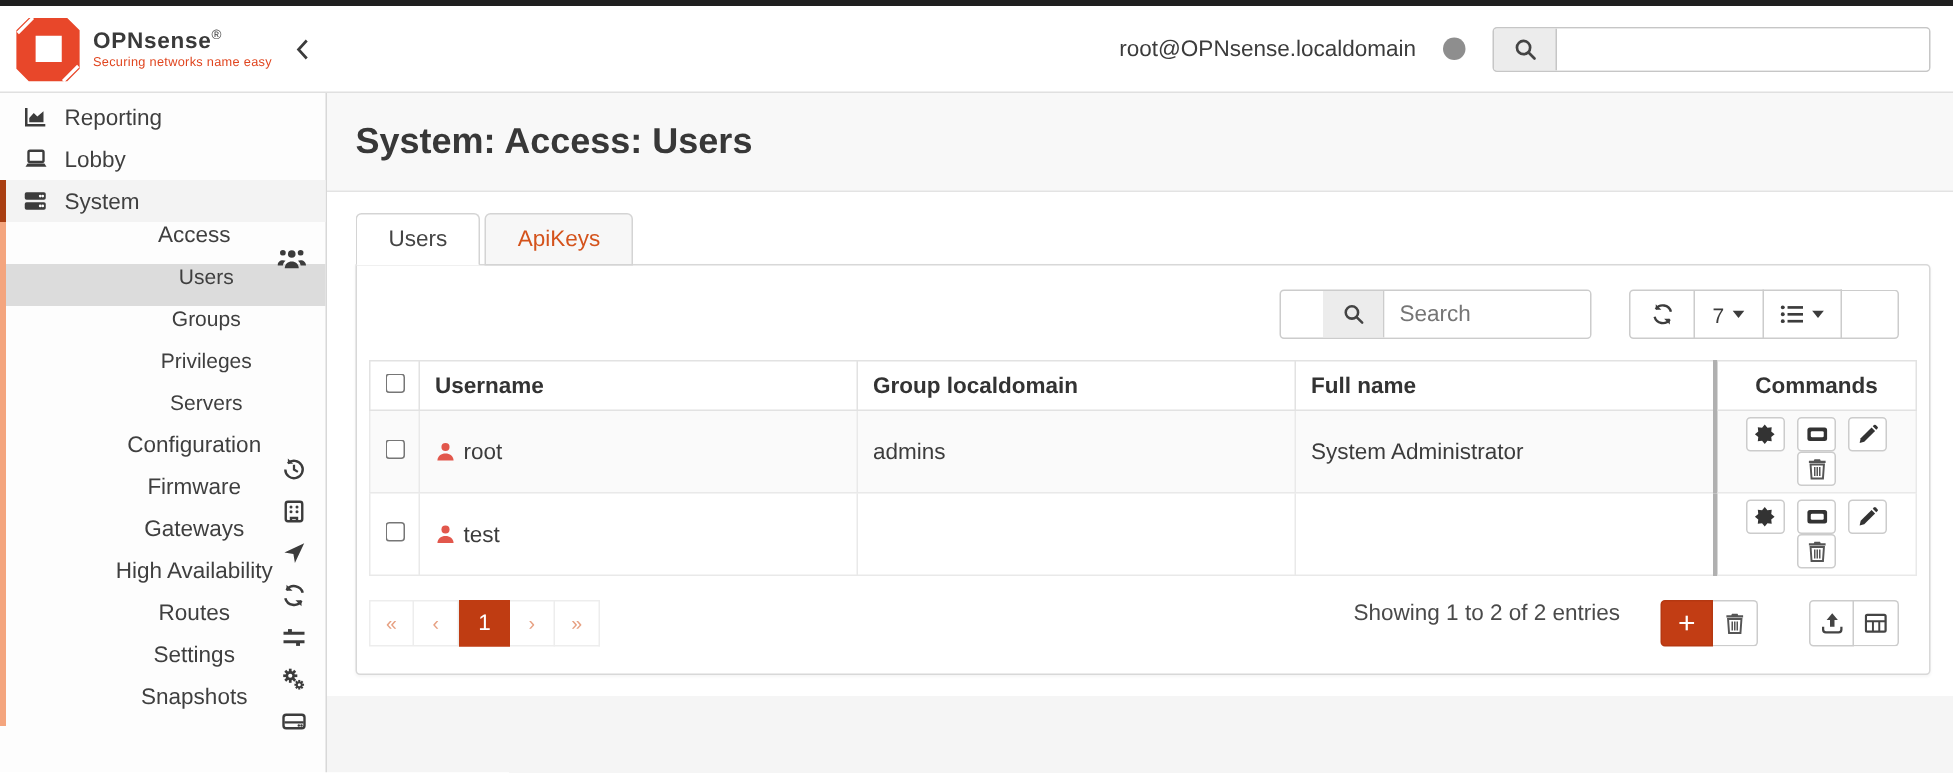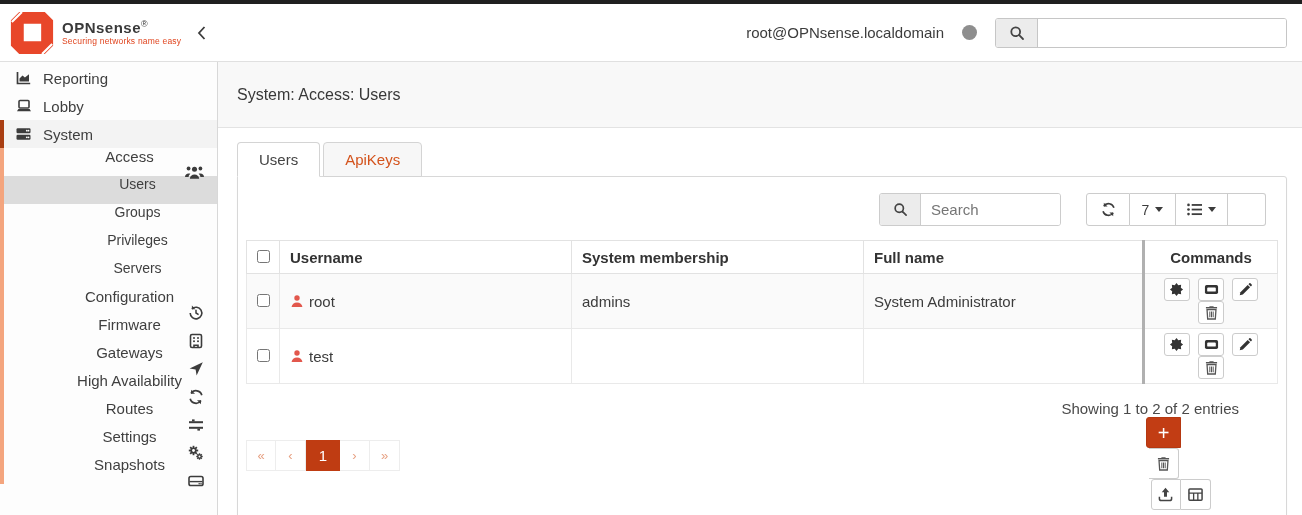--- a/index.html
+++ b/index.html
@@ -27,30 +27,30 @@
   .nav-item .ic0 { width:19px; margin-left:10px; margin-right:10px; display:flex; justify-content:center; }
   .nav-item.lvl1 { padding-left:38px; }
   .nav-item.lvl1 .right-ic { margin-left:auto; margin-right:13px; display:flex; }
   .nav-item.lvl2 { padding-left:54px; font-size:14px; }
   .stripe-dark { border-left-color:#a93e12; background:#f3f3f3; }
   .stripe-light { border-left-color:#f4a57e;flex-direction:column; }
   .nav-item.selected { background:#dcdcdc; }
 
   .main { flex:1; display:flex; flex-direction:column; background:#fff; min-width:0; }
   .page-head { height:66px; background:#f8f8f8; border-bottom:1px solid #e3e3e3; display:flex; align-items:center; padding-left:19px; flex:0 0 auto; }
-  .page-title { font-size:16px; font-weight:normal; color:#383838; }
+  .page-title { font-size:24px; font-weight:bold; color:#383838; }
   .content { padding:14px 15px 0 19px; }
   .tabs { display:flex; gap:3px; position:relative; z-index:2; margin-bottom:-1px; }
   .tab { padding:8px 21px; font-size:15px; border:1px solid #d4d4d4; border-radius:4px 4px 0 0; cursor:pointer; }
   .tab.active { background:#fff; color:#444; border-bottom-color:#fff; }
   .tab.inactive { background:#f7f7f7; color:#d4531c; }
 
   .panel { background:#fff; border:1px solid #d8d8d8; border-radius:0 3px 3px 3px; box-shadow:0 1px 2px rgba(0,0,0,.04); }
   .grid-toolbar { display:flex; justify-content:flex-end; align-items:center; padding:16px 20px 14px; gap:25px; }
-  .gsearch { display:flex; height:33px; width:182px; border:1px solid #ccc; border-radius:3px; overflow:hidden; }
+  .gsearch { display:flex; height:33px; width:208px; border:1px solid #ccc; border-radius:3px; overflow:hidden;padding-left:28px; }
   .gsearch-addon { width:41px; background:#ececec; border-right:1px solid #ccc; display:flex; align-items:center; justify-content:center; }
   .gsearch input { flex:1; min-width:0; border:none; outline:none; font-size:15px; padding:0 10px; color:#555; }
   .btn-group { display:flex; }
   .tbtn { height:33px; background:#fff; border:1px solid #ccc; display:flex; align-items:center; justify-content:center; gap:6px; font-size:14px; color:#3c3c3c; cursor:pointer; }
   .tbtn + .tbtn { border-left:none; }
   .tbtn:first-child { border-radius:3px 0 0 3px; }
   .tbtn:last-child { border-radius:0 3px 3px 0; }
   .w44{width:44px} .w46{width:46px} .w52{width:52px} .w38{width:38px}
 
   table.users-grid { width:calc(100% - 16px); margin:0 8px; border-collapse:collapse; font-size:15px; table-layout:fixed; }
@@ -64,21 +64,21 @@
   .col-group { width:292px; }
   .col-cmd { width:134px; border-left:3px solid #b0b0b0 !important; text-align:center; padding:4px 4px; }
   .user-cell { display:flex; align-items:center; gap:5px; }
   .cmd-btn { width:26px; height:23px; border:1px solid #ccc; border-radius:3px; background:#fff; display:inline-flex; align-items:center; justify-content:center; margin:0 2px; cursor:pointer; vertical-align:middle; }
 
   .grid-footer { display:flex; align-items:center; padding:16px 20px 18px 8px; }
   .pager { display:flex; }
   .pbtn { min-width:30px; height:31px; border:1px solid #ededed; background:#fff; color:#e7a183; display:flex; align-items:center; justify-content:center; font-size:13px; cursor:pointer; }
   .pbtn + .pbtn { border-left:none; }
   .pbtn.active { background:#bf3c12; color:#fff; border:1px solid #bf3c12; min-width:34px; font-size:15px; }
-  .footer-right { margin-left:auto; display:flex; align-items:center;flex-direction:column; }
+  .footer-right { margin-left:auto; display:flex; align-items:flex-start; }
   .summary { font-size:15px; color:#4a4a4a; margin-right:27px; }
   .add-btn { width:35px; height:31px; background:#c23d14; border:1px solid #b53811; border-radius:3px 0 0 3px; color:#fff; font-size:20px; line-height:1; display:flex; align-items:center; justify-content:center; cursor:pointer; }
   .del-btn { width:30px; height:31px; background:#fff; border:1px solid #ccc; border-left:none; border-radius:0 3px 3px 0; display:flex; align-items:center; justify-content:center; cursor:pointer; }
   .io-group { margin-left:34px; display:flex; }
   .io-btn { width:30px; height:31px; background:#fff; border:1px solid #ccc; display:flex; align-items:center; justify-content:center; cursor:pointer; }
   .io-btn:first-child { border-radius:3px 0 0 3px; }
   .io-btn:last-child { border-radius:0 3px 3px 0; border-left:none; }
   .filler { flex:1; background:#f5f5f5; margin-top:14px; }
 </style>
 </head>
@@ -312,21 +312,21 @@
             </div>
             <div class="tbtn w38"></div>
           </div>
         </div>
 
         <table class="users-grid">
           <thead>
             <tr>
               <th class="col-cb"><input type="checkbox" style=""></th>
               <th class="col-user">Username</th>
-              <th class="col-group">System membership</th>
+              <th class="col-group">Group localdomain</th>
               <th>Full name</th>
               <th class="col-cmd" style="text-align:center;">Commands</th>
             </tr>
           </thead>
           <tbody>
             <tr class="odd">
               <td class="col-cb"><input type="checkbox" style=""></td>
               <td class="col-user">
                 <span class="user-cell">
                   <svg width="14" height="14" viewBox="0 0 14 14">

